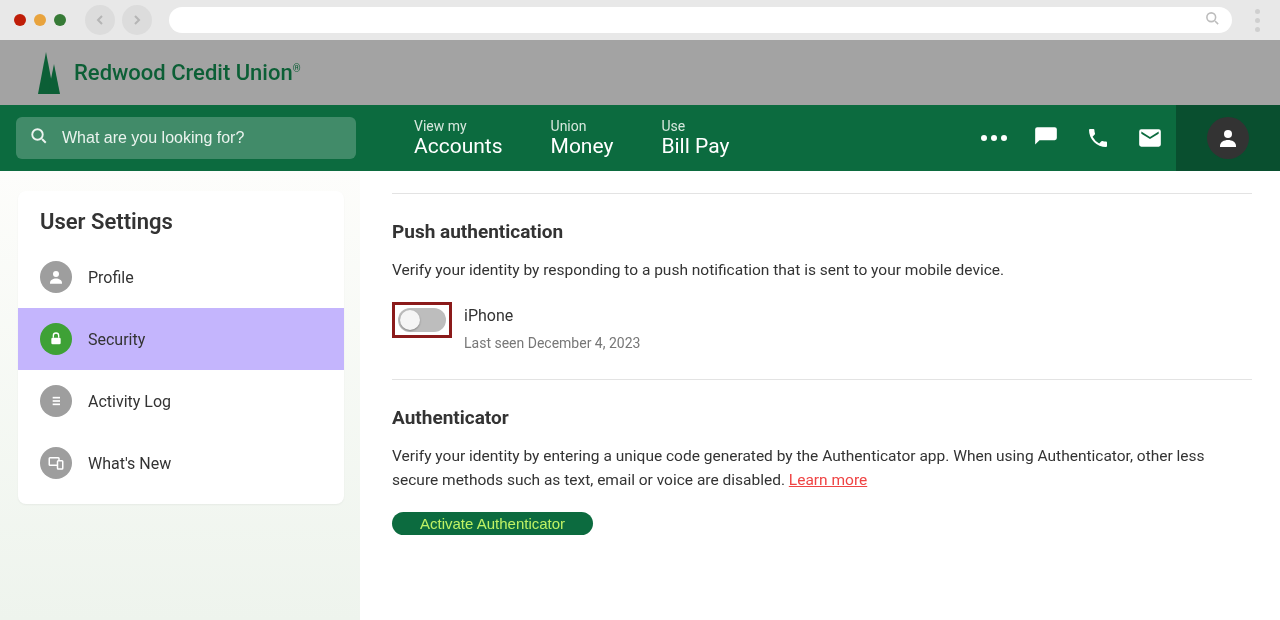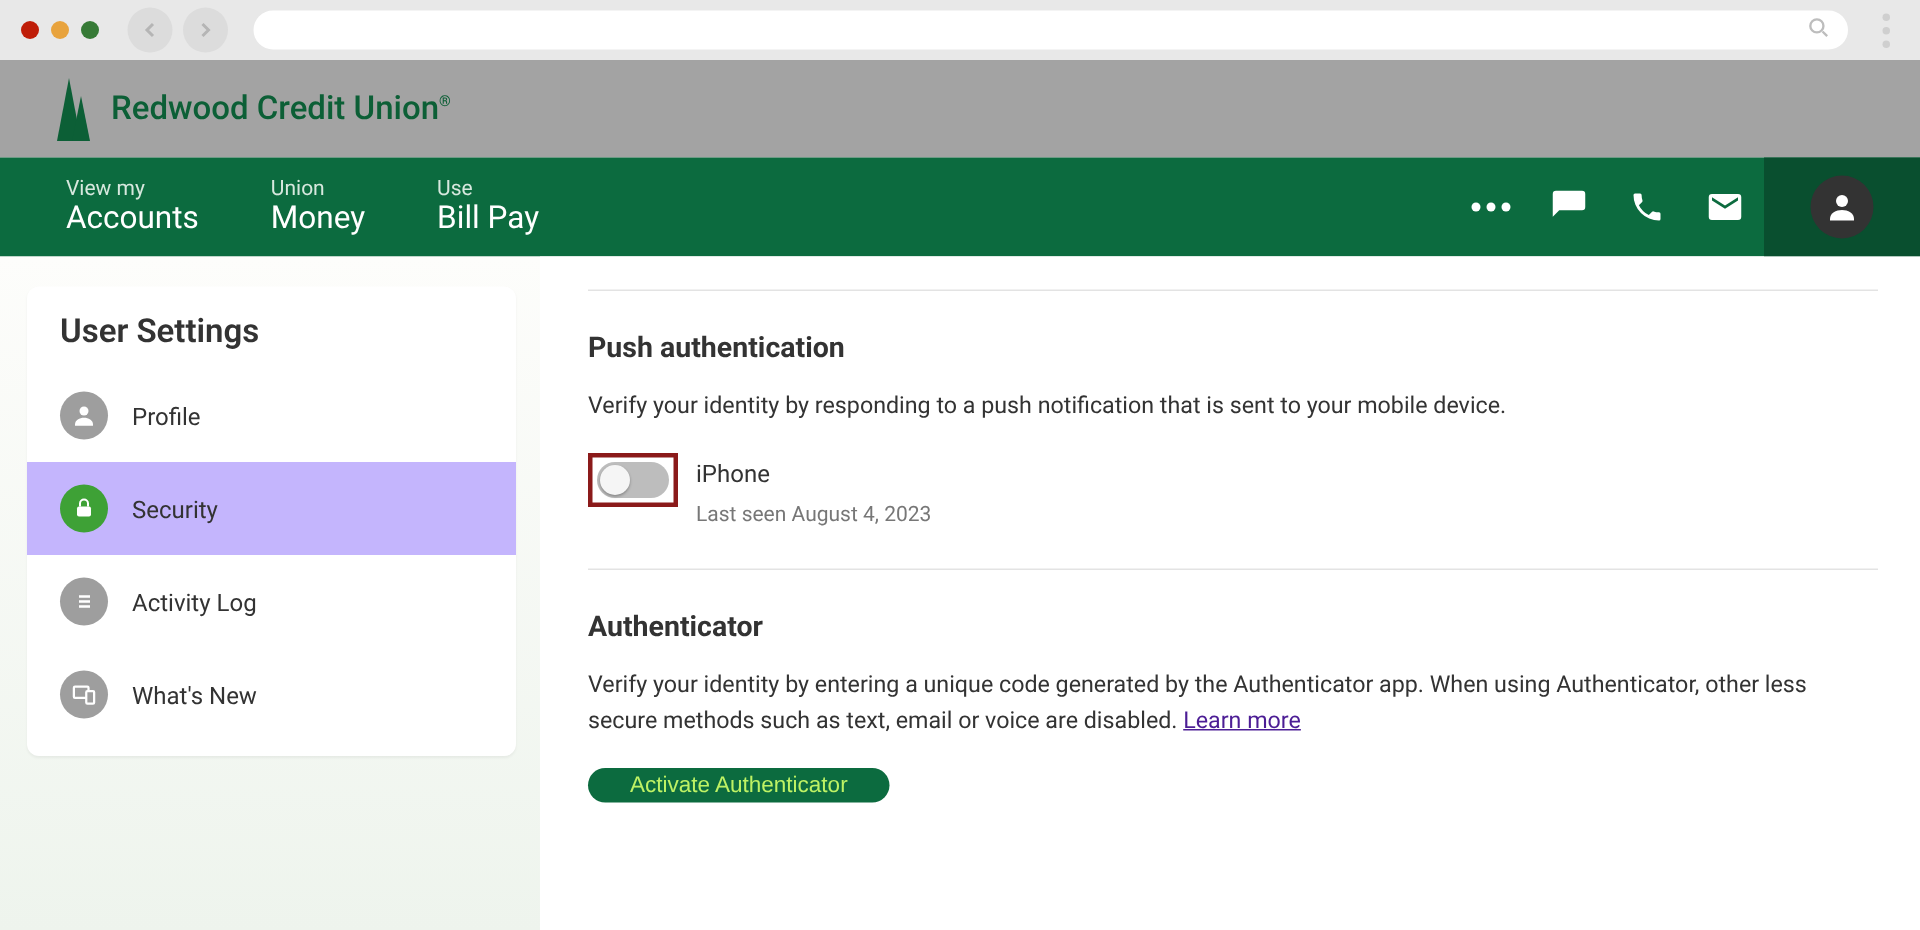--- a/index.html
+++ b/index.html
@@ -145,21 +145,21 @@
       padding: 22px 28px 0 32px;
       background: #fff;
     }
     .divider { height: 1px; background: #e3e3e3; margin: 0 0 26px 0; }
     .section-title {
       font-size: 19px; color: #333; margin-bottom: 16px; font-weight: 700;
     }
     .section-desc {
       font-size: 15.5px; color: #333; line-height: 1.5; margin-bottom: 20px;
     }
-    .section-desc a { color: #4c1d95; }
+    .section-desc a { color: #ef4444; }
 
     .device-row {
       display:flex; align-items: flex-start; gap: 10px; margin-bottom: 8px;
     }
     .toggle-highlight {
       border: 3px solid #8b1a1a;
       padding: 3px;
       display: inline-flex;
       margin-right: 2px;
     }
@@ -227,20 +227,29 @@
       <polygon points="10,2 2,44 18,44" fill="#0c5f36"></polygon>
       <polygon points="18,14 12,44 24,44" fill="#0c5f36"></polygon>
     </svg>
     <span class="logo-text" style="margin-left:10px;">
       <span>Redwood Credit Union</span><span class="tm">®</span>
     </span>
   </div>
 </div>
 
 <div class="green-nav">
+  <div class="search-wrap">
+    <span class="si">
+      <svg width="18" height="18" viewBox="0 0 24 24" fill="none" stroke="currentColor" stroke-width="2.5">
+          <circle cx="10" cy="10" r="7"></circle>
+          <line x1="21" y1="21" x2="16" y2="16"></line>
+        </svg>
+    </span>
+    <input type="text" placeholder="What are you looking for?" style="">
+  </div>
   <div class="nav-items">
     <div class="nav-item">
       <div class="pre">View my</div>
       <div class="main">Accounts</div>
     </div>
     <div class="nav-item">
       <div class="pre">Union</div>
       <div class="main">Money</div>
     </div>
     <div class="nav-item">
@@ -336,21 +345,21 @@
     <div class="section-desc">Verify your identity by responding to a push notification that is sent to your mobile device.</div>
 
     <div class="device-row">
       <div class="toggle-highlight">
         <div class="toggle">
           <div class="toggle-knob"></div>
         </div>
       </div>
       <div class="device-info">
         <div class="device-name">iPhone</div>
-        <div class="device-sub">Last seen August 4, 2023</div>
+        <div class="device-sub">Last seen December 4, 2023</div>
       </div>
     </div>
 
     <div class="divider2"></div>
 
     <div class="section-title">Authenticator</div>
     <div class="section-desc">
       <span>Verify your identity by entering a unique code generated by the Authenticator app. When using Authenticator, other less secure methods such as text, email or voice are disabled. </span><a href="#">Learn more</a>
     </div>
 

